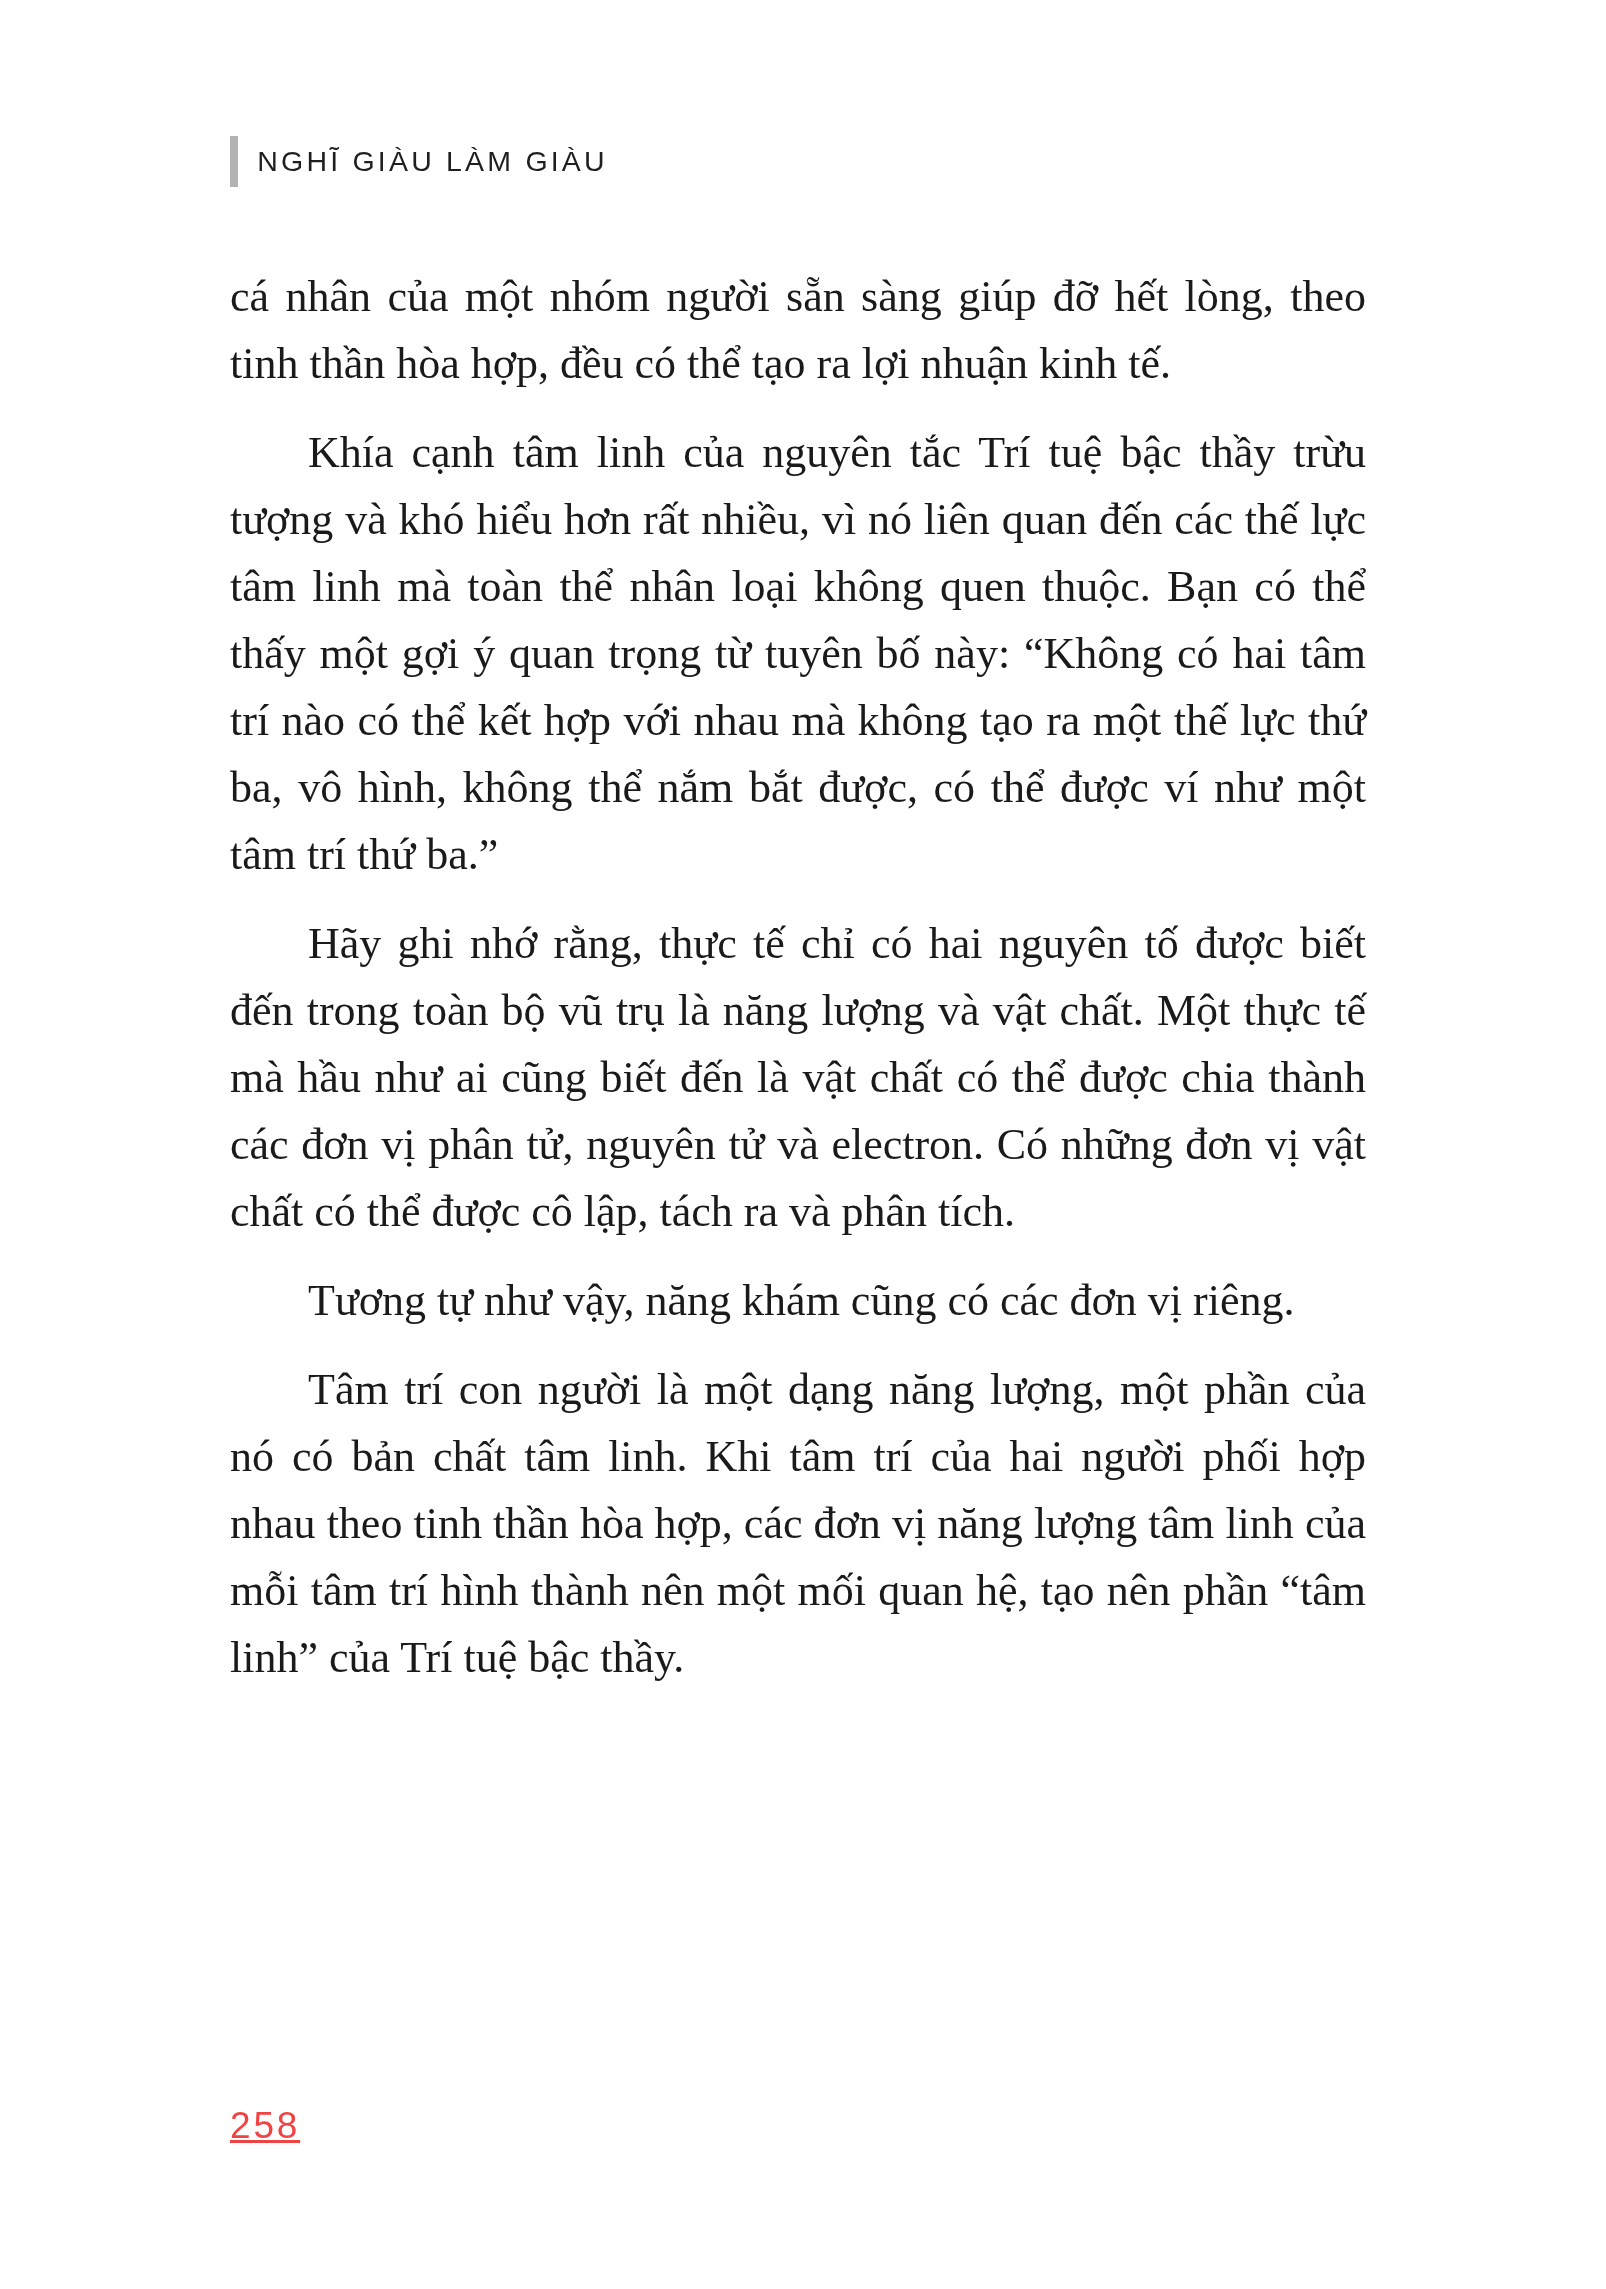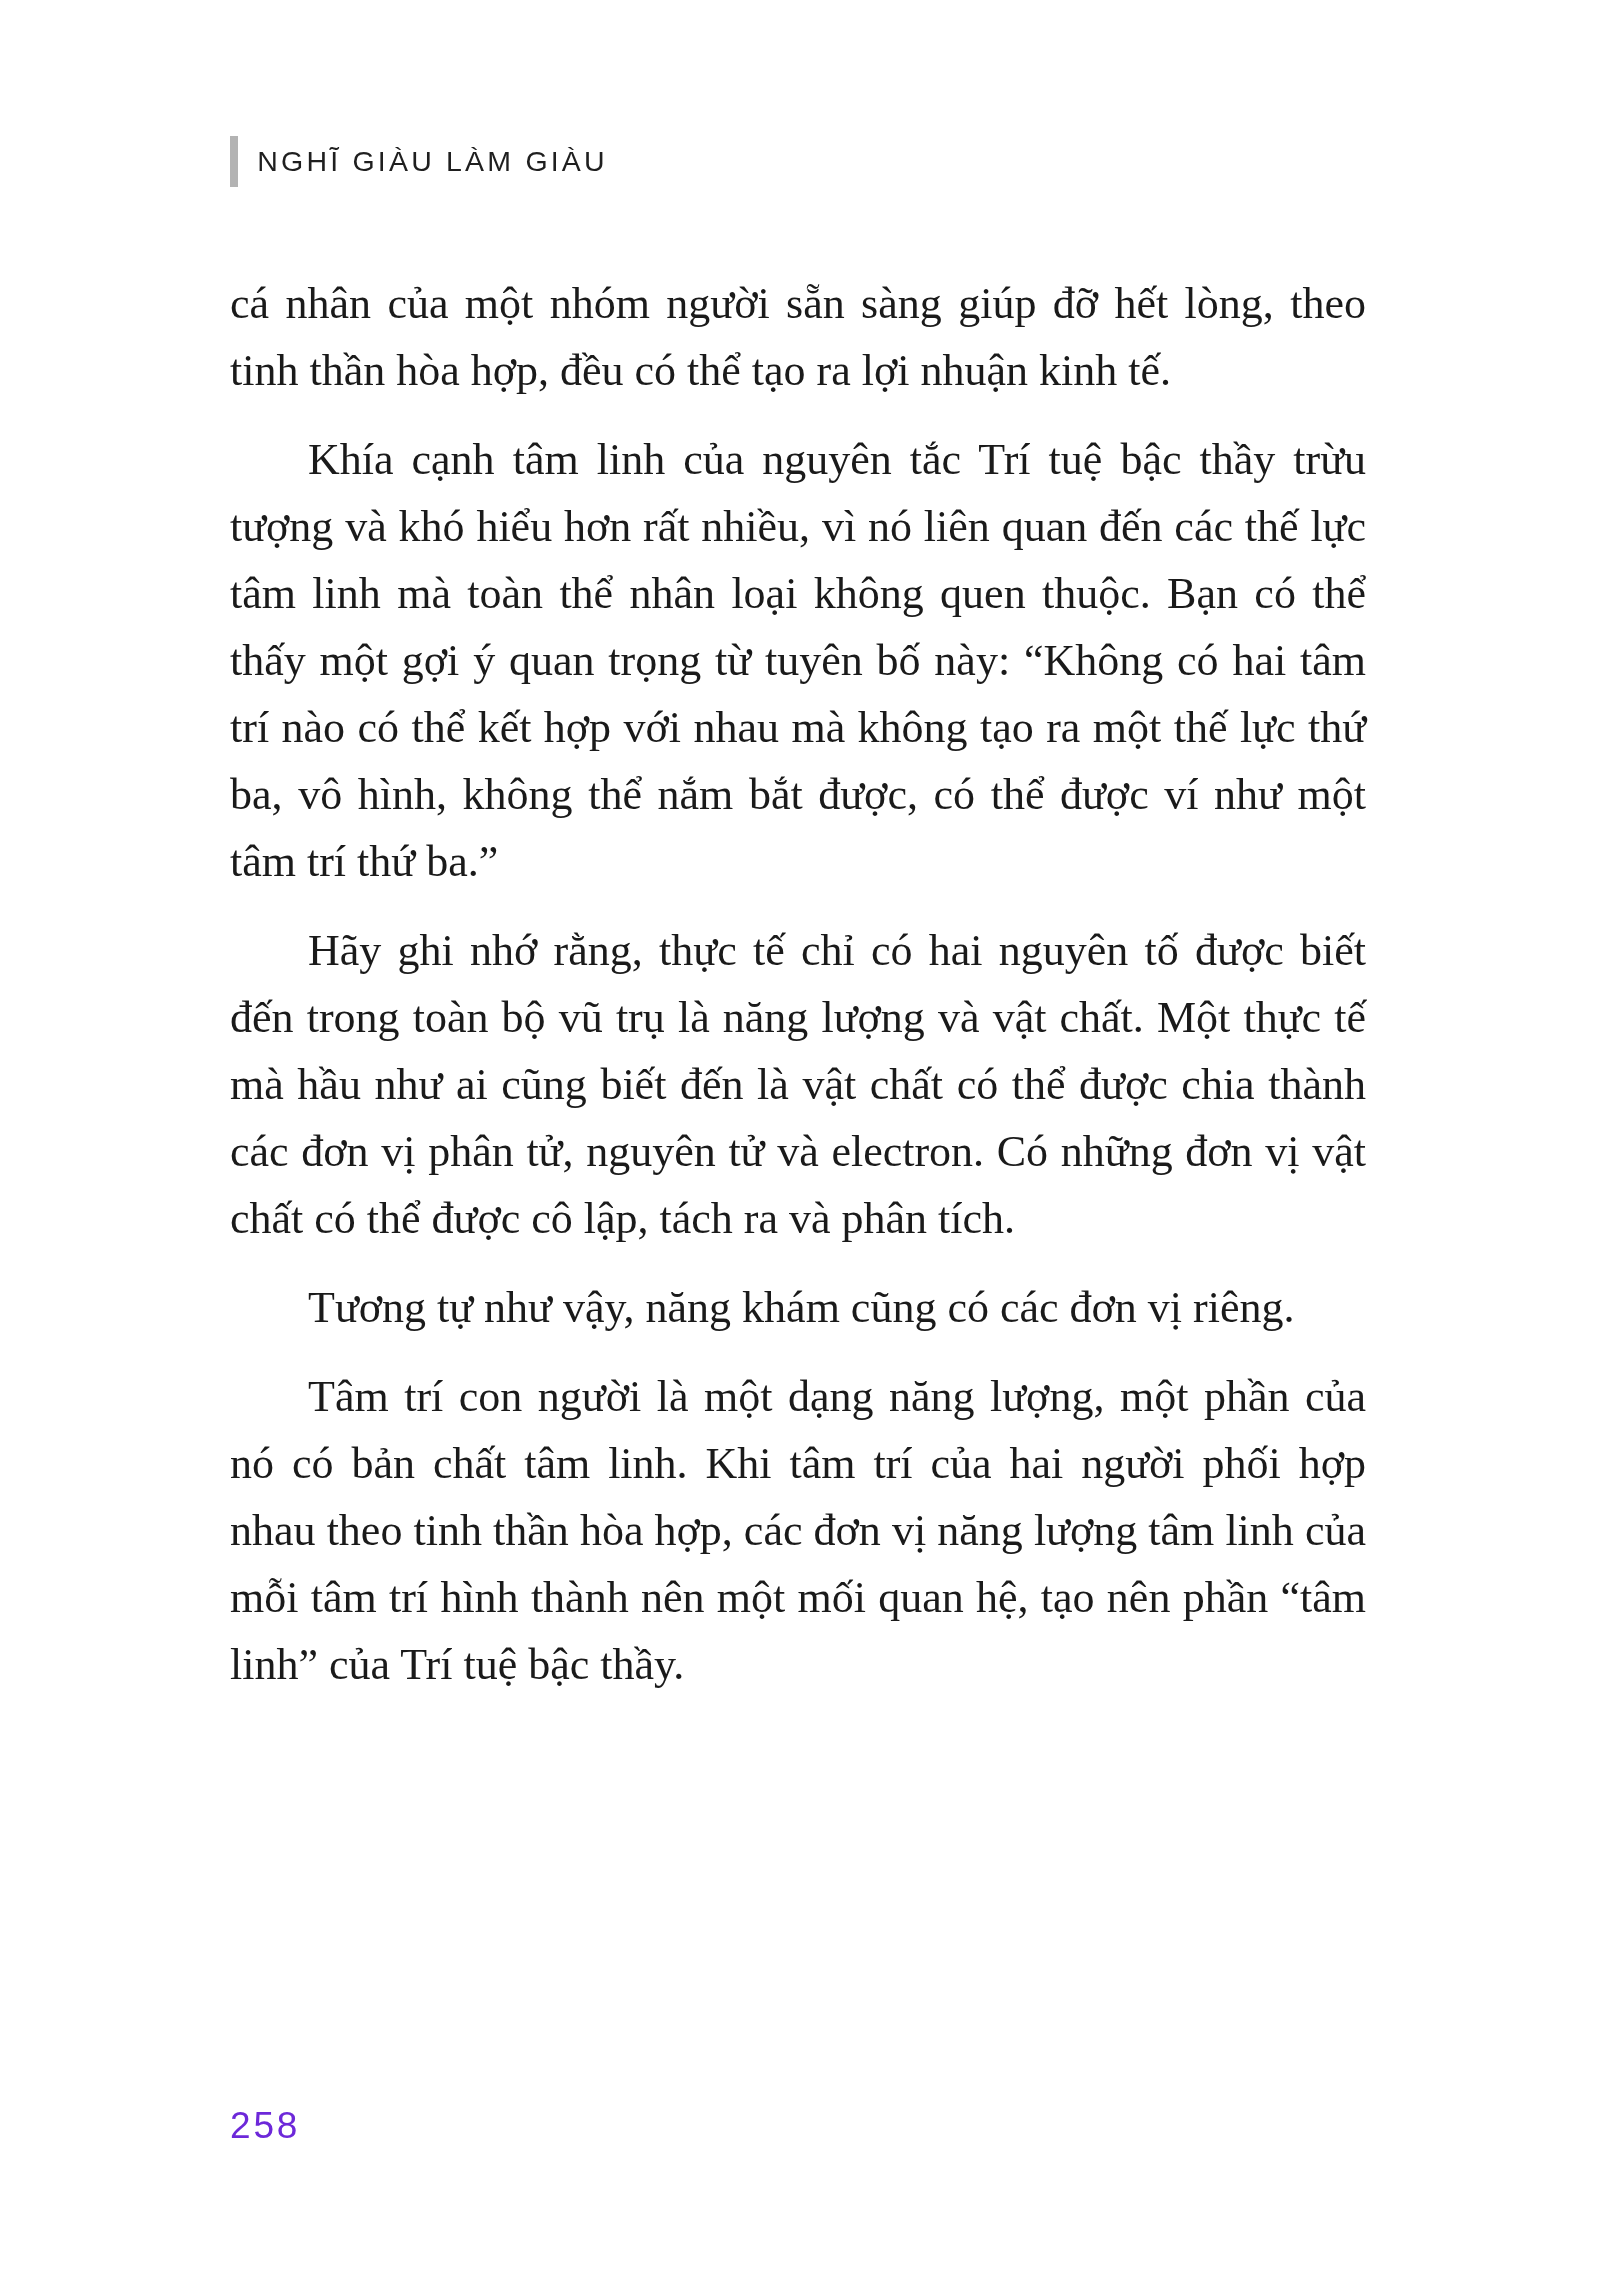--- a/index.html
+++ b/index.html
@@ -37,21 +37,21 @@
     font-size: 28.5px;
     font-weight: 400;
     letter-spacing: 3.2px;
     color: #1f1f1f;
     white-space: nowrap;
   }
   
   .body-text {
     position: absolute;
     left: 230px;
-    top: 270px;
+    top: 263px;
     width: 1136px;
     font-family: "Liberation Serif", "DejaVu Serif", serif;
     font-size: 44px;
     line-height: 67px;
     text-align: justify;
     text-justify: inter-word;
   }
   .body-text p.para {
     margin: 0 0 22px 0;
     padding: 0;
@@ -66,21 +66,22 @@
   .page-footer {
     position: absolute;
     left: 230px;
     top: 2107px;
   }
   .page-number {
     font-family: "Liberation Sans", sans-serif;
     font-size: 37px;
     line-height: 1;
     letter-spacing: 2.8px;
-    color: #6d28d9;
+    color: #ef4444;
+    text-decoration: underline;
   }
 </style>
 </head>
 <body>
 
 <div class="page">
 
   <header class="running-header">
     <span class="header-bar"></span>
     <span class="header-title">NGHĨ GIÀU LÀM GIÀU</span>

